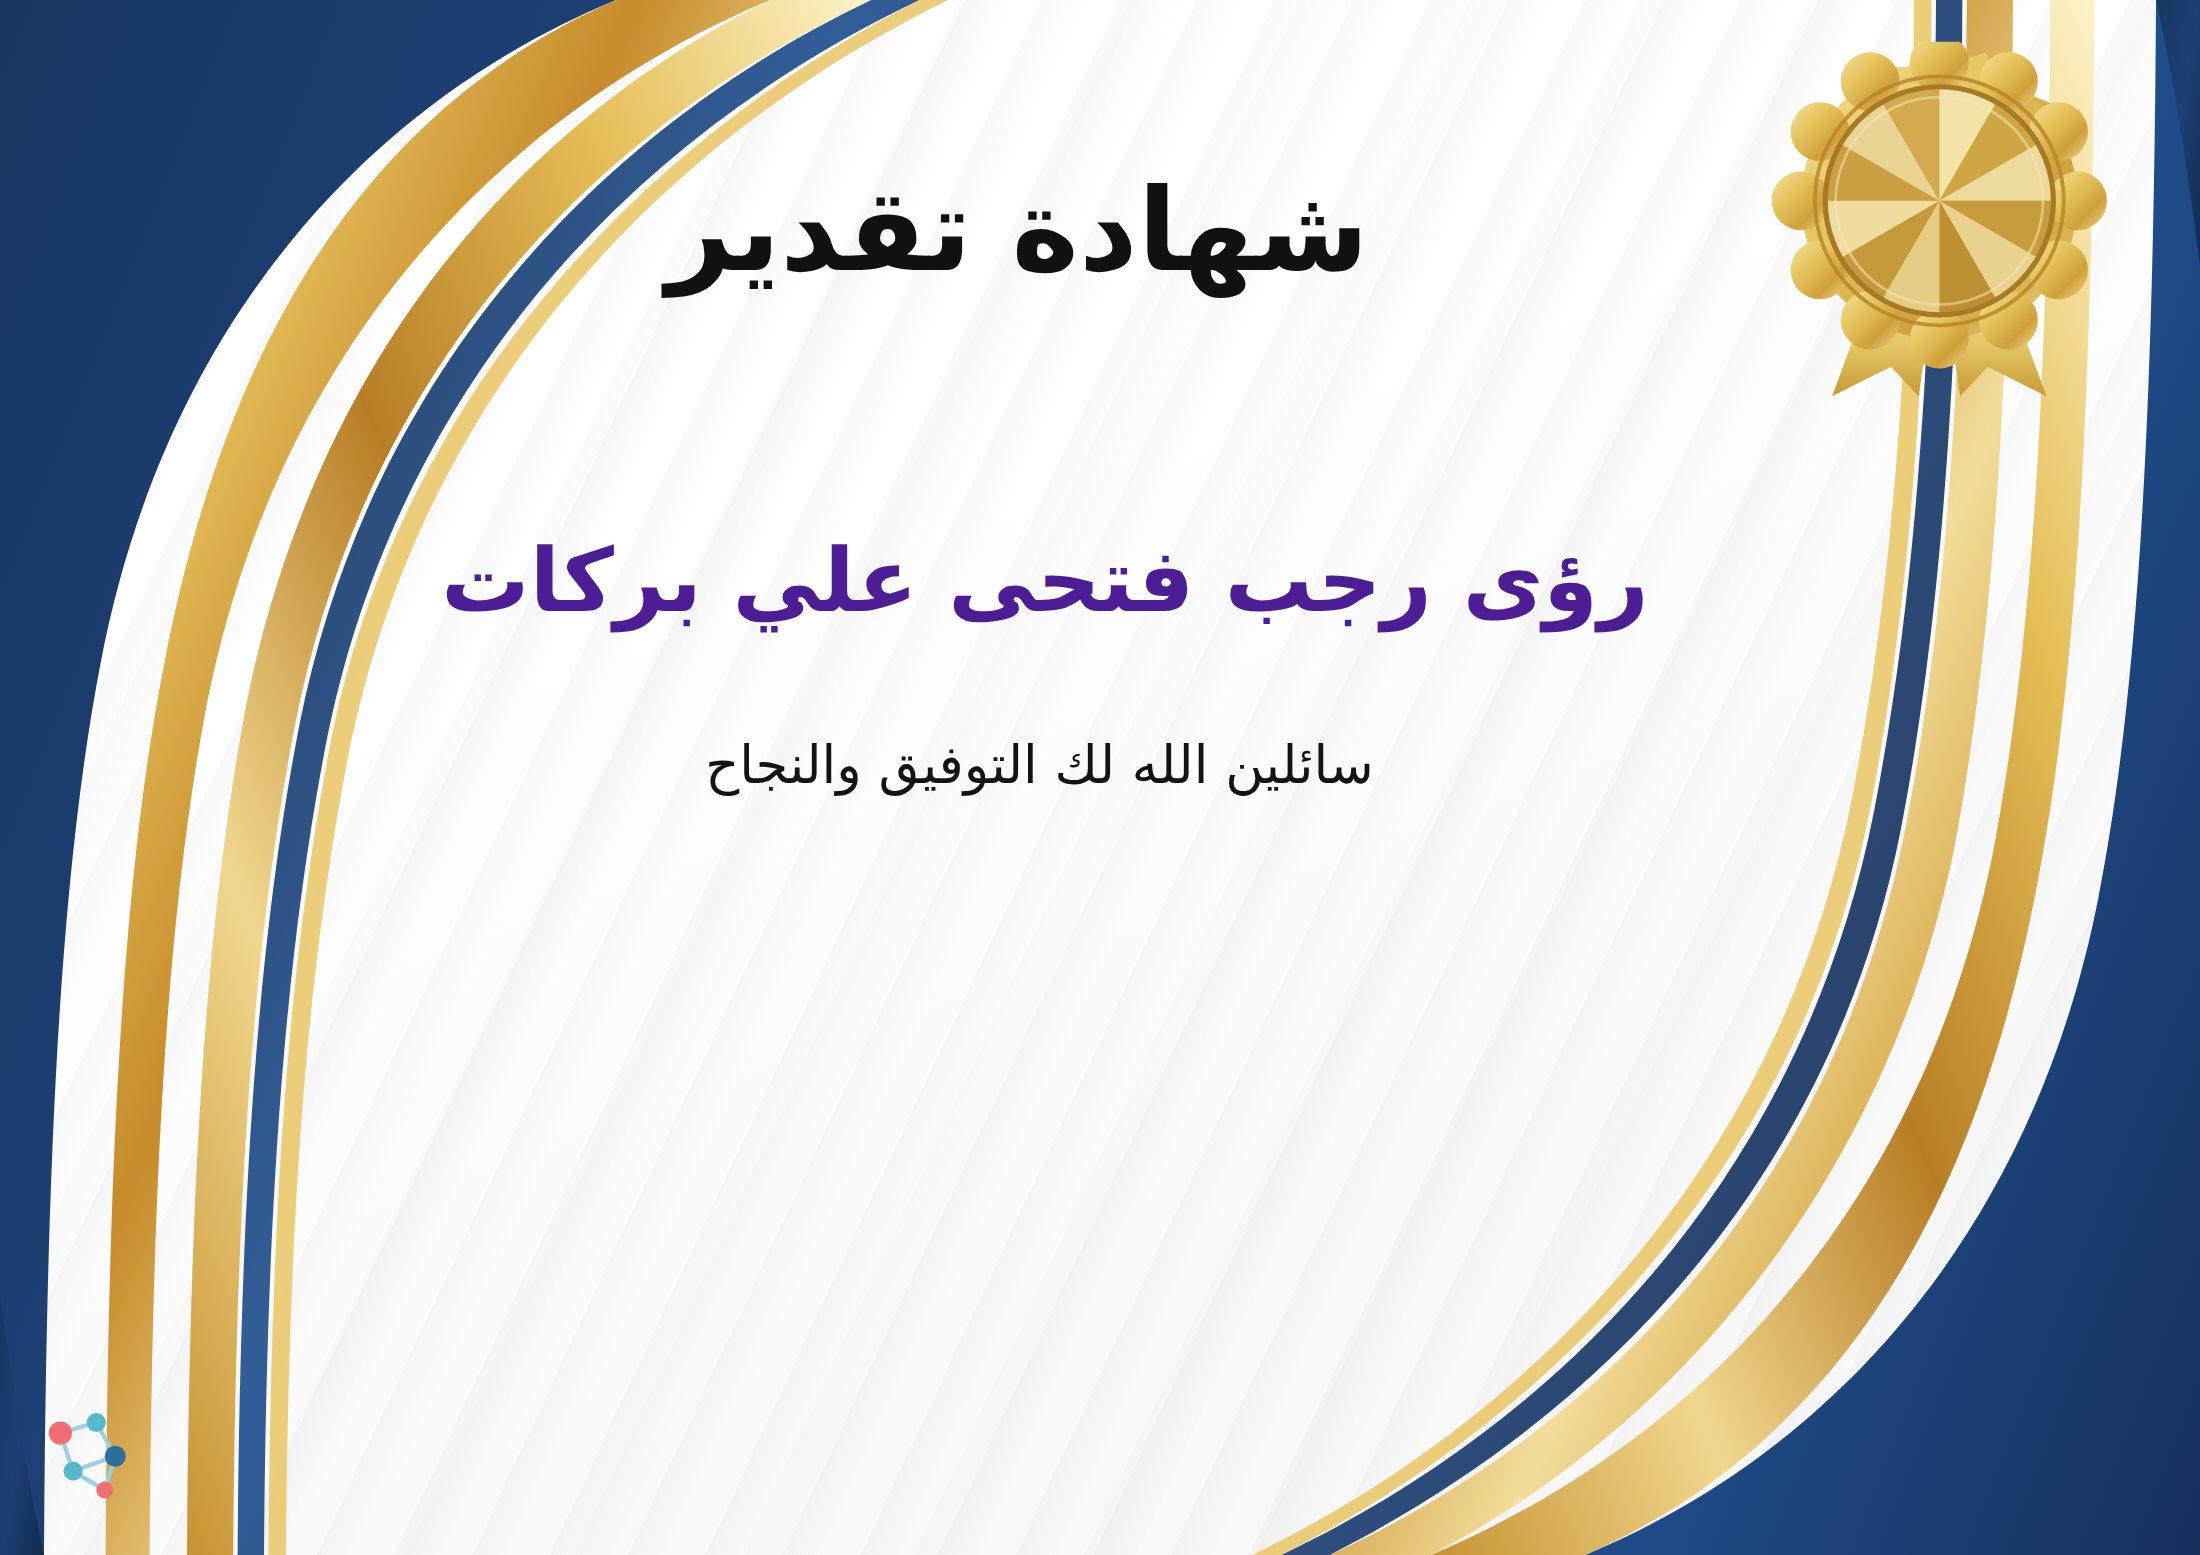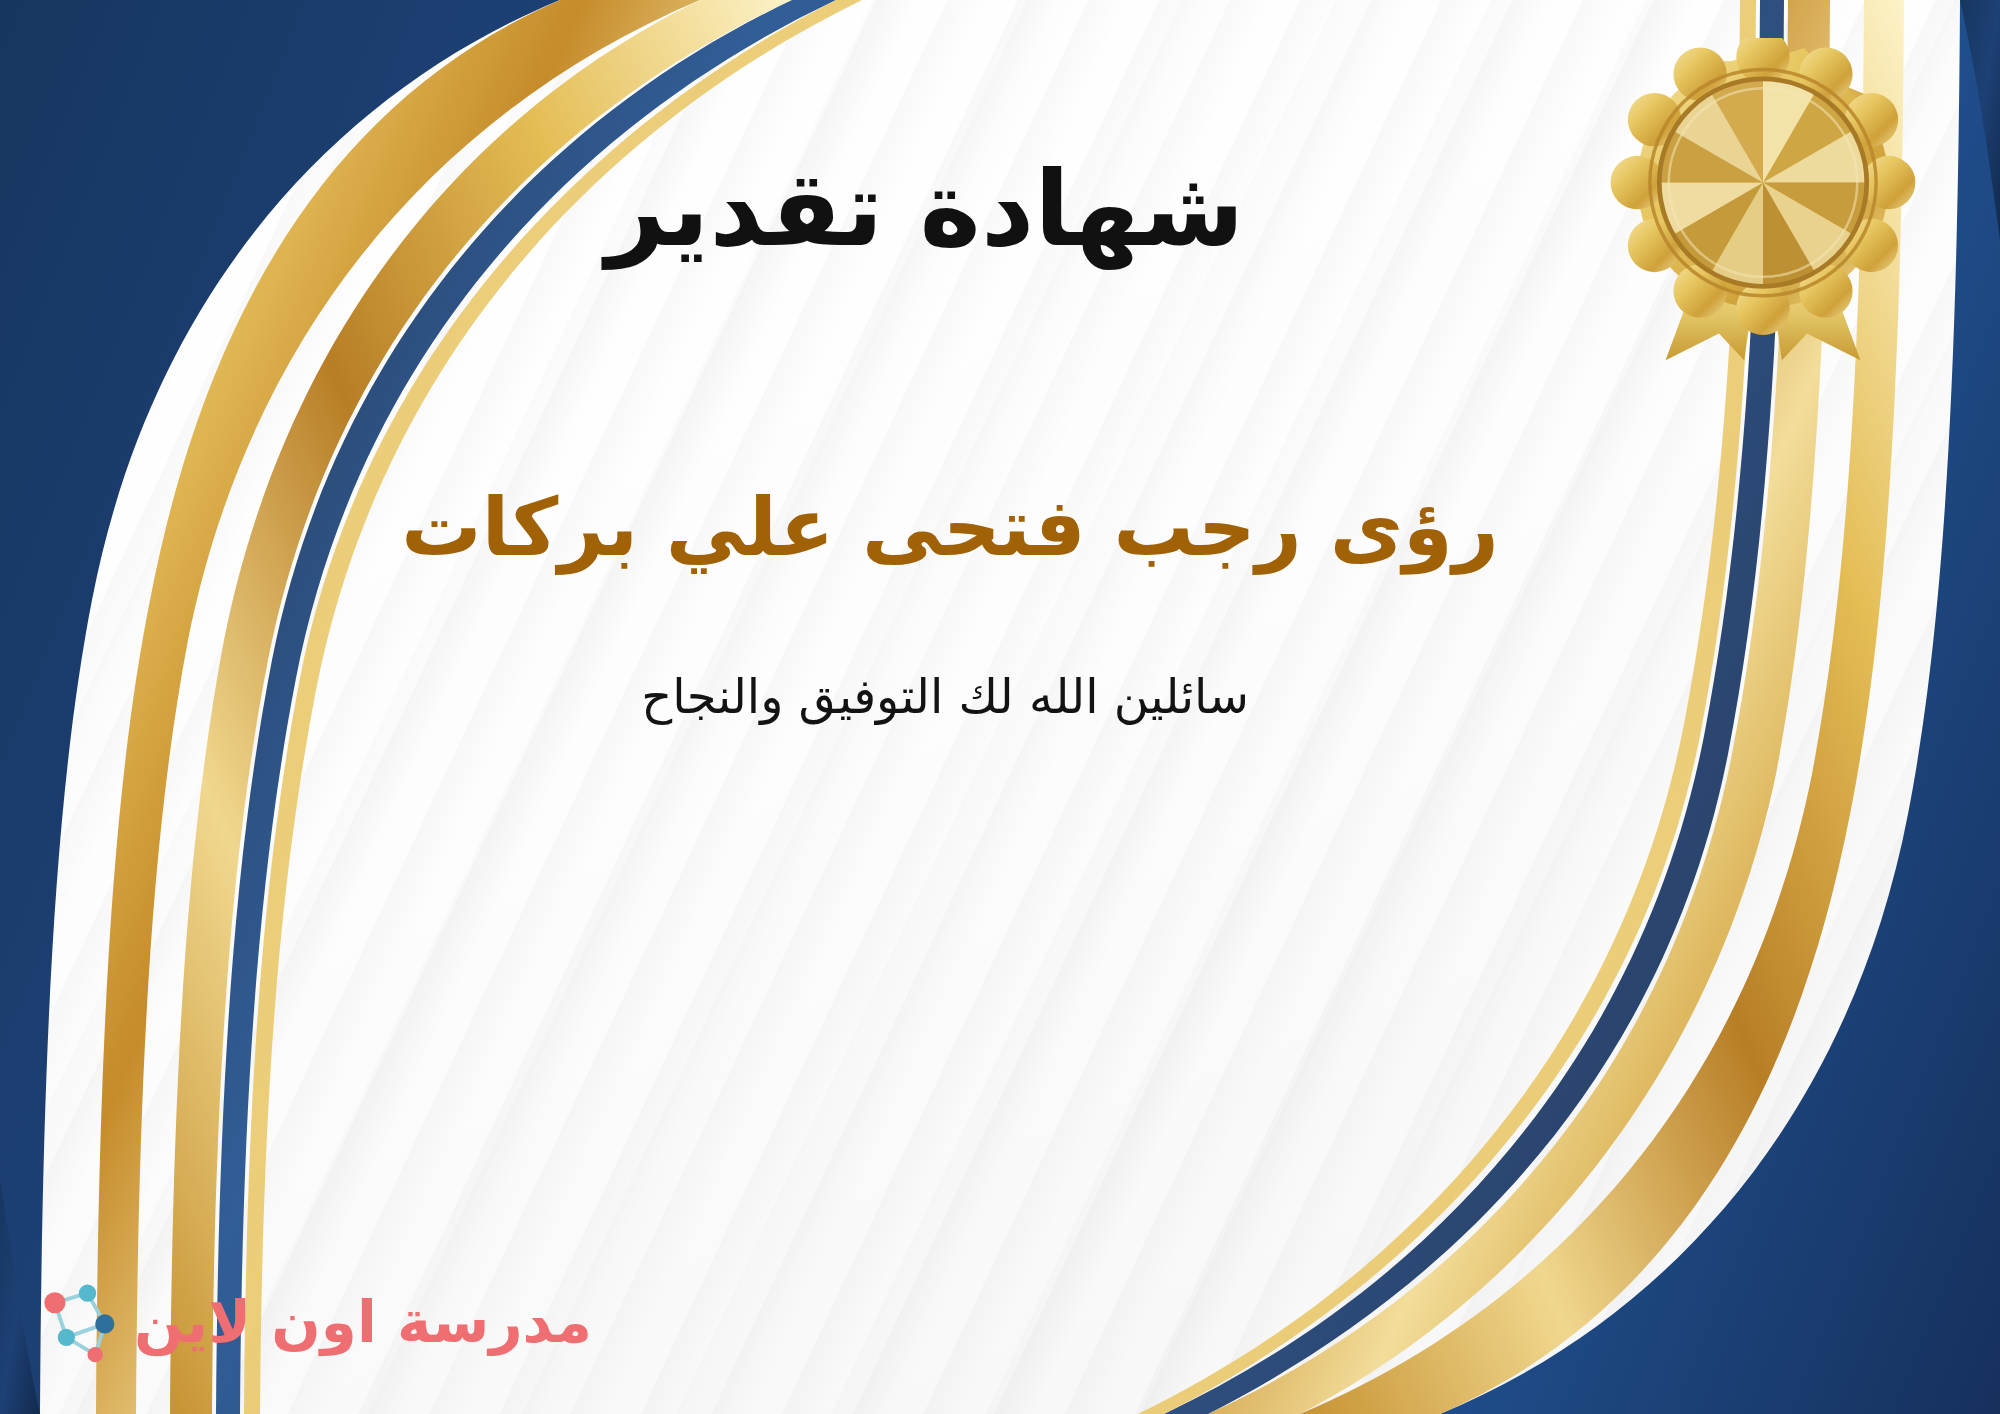--- a/index.html
+++ b/index.html
@@ -51,21 +51,21 @@
     color:#111111;
     letter-spacing:0px;
     line-height:1.15;
     margin:30px 0 0 0;
     transform:translateX(-55px);
   }
 
   .recipient-name{
     font-size:80px;
     font-weight:700;
-    color:#a16207;
+    color:#4c1d95;
     line-height:1.2;
     margin:210px 0 0 0;
     transform:translateX(-30px);
     white-space:nowrap;
   }
 
   .body-block{
     margin:115px 0 0 0;
     width:1620px;
     transform:translateX(-35px);
@@ -278,21 +278,20 @@
     <div class="cert-title">شهادة تقدير</div>
 
     <div class="recipient-name">رؤى رجب فتحى علي بركات</div>
 
 
     <div class="closing-line">سائلين الله لك التوفيق  والنجاح</div>
   </div>
 
   <div class="brand">
     <div class="brand-text">
-      <div class="brand-ar">مدرسة اون لاين</div>
     </div>
     <div class="brand-mark">
       <svg viewBox="0 0 100 100" xmlns="http://www.w3.org/2000/svg">
         <line x1="28" y1="30" x2="62" y2="20" stroke="#9bd0dd" stroke-width="4"></line>
         <line x1="28" y1="30" x2="40" y2="66" stroke="#9bd0dd" stroke-width="4"></line>
         <line x1="62" y1="20" x2="80" y2="52" stroke="#9bd0dd" stroke-width="4"></line>
         <line x1="40" y1="66" x2="80" y2="52" stroke="#9bd0dd" stroke-width="4"></line>
         <line x1="40" y1="66" x2="70" y2="84" stroke="#9bd0dd" stroke-width="4"></line>
         <line x1="80" y1="52" x2="70" y2="84" stroke="#9bd0dd" stroke-width="4"></line>
         <circle cx="28" cy="30" r="11" fill="#ef6e72"></circle>

